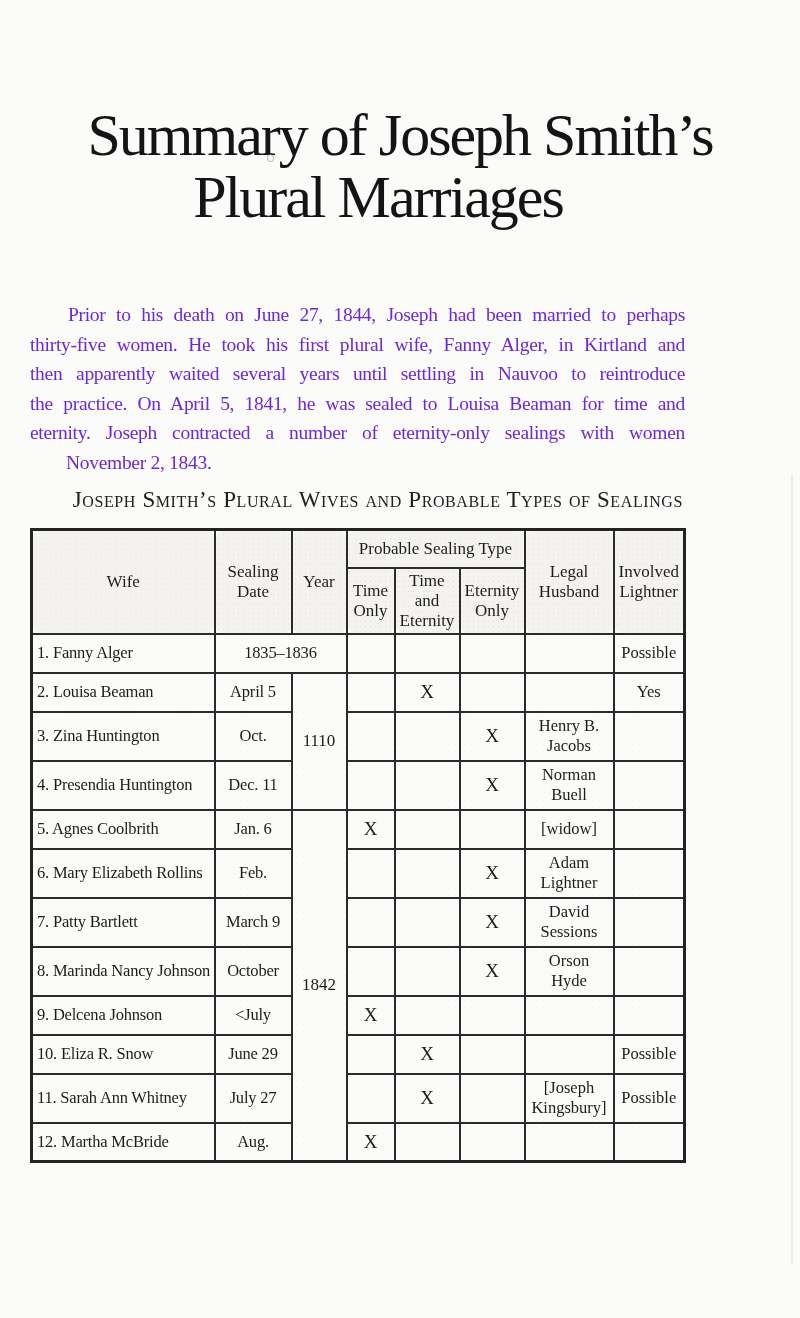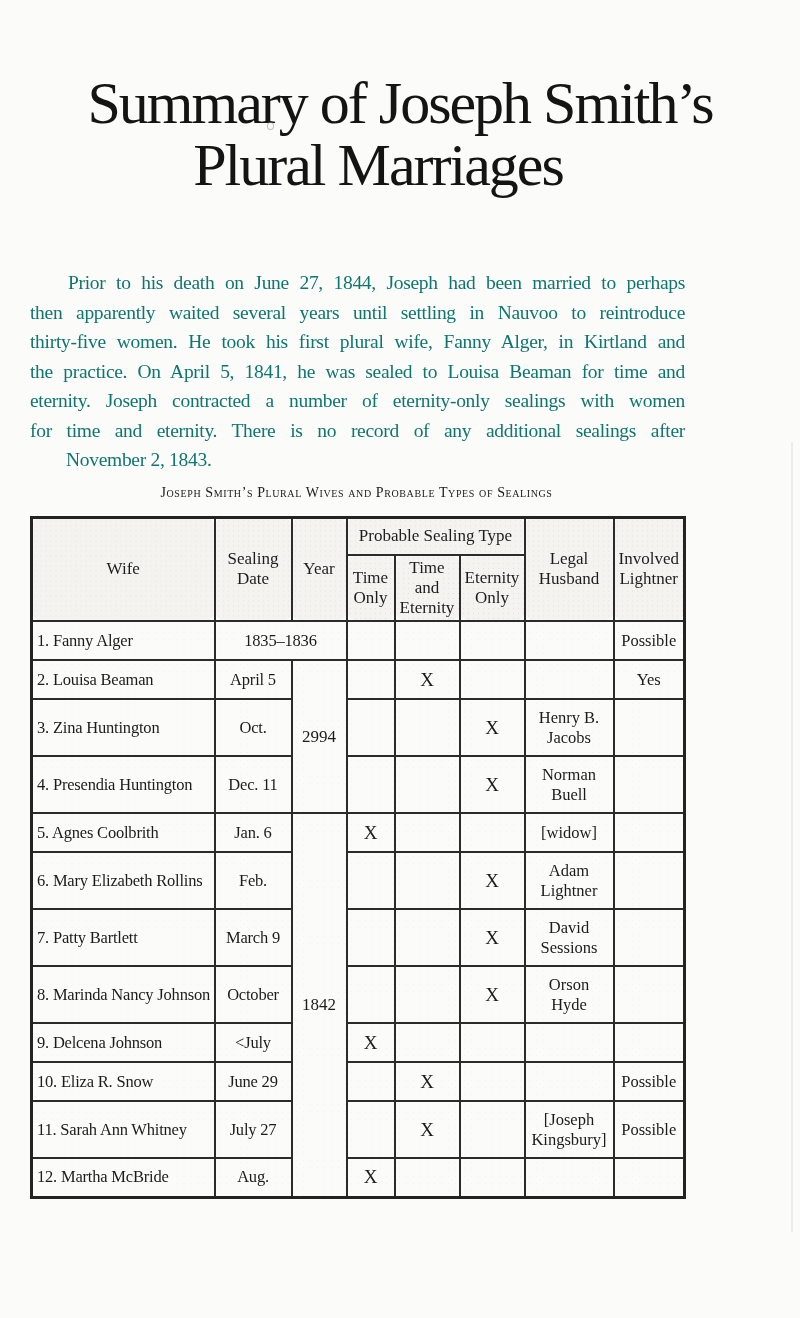--- a/index.html
+++ b/index.html
@@ -18,53 +18,53 @@
     position:absolute;left:267px;top:50px;width:5px;height:6px;
     border:1px solid #8a8a8a;border-radius:50%;opacity:.55;
   }
   .gutter{
     position:absolute;right:7px;top:370px;width:2px;height:790px;
     background:rgba(0,0,0,0.06);
   }
 
   
   .title{
-    margin-top:72px;
+    margin-top:104px;
     text-align:center;
     font-size:60px;
     letter-spacing:-2px;
     line-height:62px;
     color:#141414;
   }
   .title .tline2{transform:translateX(-22px);}
 
   
   .intro{
     margin:72px 0 0 30px;
     width:655px;
     font-size:19.5px;
     letter-spacing:-0.3px;
     line-height:29.5px;
-    color:#0f766e;
+    color:#6d28d9;
   }
   .intro .pline{
     text-align:justify;
     text-align-last:justify;
     white-space:normal;
   }
   .intro .pline.indent{text-indent:38px;}
   .intro .pline.last{text-align-last:left;margin-left:36px;}
 
   
   .tcaption{
     margin:10px 0 0 30px;
     width:653px;
-    text-align:center;
+    text-align:right;
     font-variant:small-caps;
-    font-size:14px;
+    font-size:23px;
     letter-spacing:.6px;
     color:#202020;
   }
 
   
   table.wives{
     border-collapse:collapse;
     table-layout:fixed;
     width:653px;
     margin:15px 0 0 30px;
@@ -83,21 +83,21 @@
     text-align:center;
     color:#1d1d1d;
     background-color:#f4f3ef;
     background-image:radial-gradient(circle, rgba(70,70,70,0.10) 0.7px, transparent 1px);
     background-size:5px 5px;
     border-radius:11px;
   }
   tr.hr1{height:38px;}
   tr.hr2{height:56px;}
   tr.rs{height:39px;}
-  tr.rd{height:57px;}
+  tr.rd{height:49px;}
   td{
     font-size:16.5px;
     text-align:center;
     color:#1c1c1c;
     background-image:radial-gradient(circle, rgba(90,90,90,0.05) 0.6px, transparent 1px);
     background-size:7px 7px;
   }
   td.wife{
     text-align:left;
     padding-left:8px;
@@ -117,25 +117,24 @@
   <div class="speck"></div>
   <div class="gutter"></div>
 
   <div class="title">
     <div class="tline1">Summary of Joseph Smith’s</div>
     <div class="tline2">Plural Marriages</div>
   </div>
 
   <div class="intro">
     <div class="pline indent">Prior to his death on June 27, 1844, Joseph had been married to perhaps</div>
+    <div class="pline">thirty-five women. He took his first plural wife, Fanny Alger, in Kirtland and</div>
     <div class="pline">then apparently waited several years until settling in Nauvoo to reintroduce</div>
-    <div class="pline">thirty-five women. He took his first plural wife, Fanny Alger, in Kirtland and</div>
     <div class="pline">the practice. On April 5, 1841, he was sealed to Louisa Beaman for time and</div>
     <div class="pline">eternity. Joseph contracted a number of eternity-only sealings with women</div>
-    <div class="pline">for time and eternity. There is no record of any additional sealings after</div>
     <div class="pline last">November 2, 1843.</div>
   </div>
 
   <div class="tcaption">Joseph Smith’s Plural Wives and Probable Types of Sealings</div>
 
   <table class="wives">
     <colgroup>
       <col style="width:183px">
         <col style="width:77px">
         <col style="width:55px">
@@ -166,21 +165,21 @@
         <td class="datecell" colspan="2">1835–1836</td>
         <td></td>
         <td></td>
         <td></td>
         <td class="husband"></td>
         <td>Possible</td>
       </tr>
       <tr class="rs">
         <td class="wife">2. Louisa Beaman</td>
         <td class="datecell">April 5</td>
-        <td class="yearcell" rowspan="3">2994</td>
+        <td class="yearcell" rowspan="3">1110</td>
         <td></td>
         <td class="xmark">X</td>
         <td></td>
         <td class="husband"></td>
         <td>Yes</td>
       </tr>
       <tr class="rd">
         <td class="wife">3. Zina Huntington</td>
         <td class="datecell">Oct.</td>
         <td></td>

